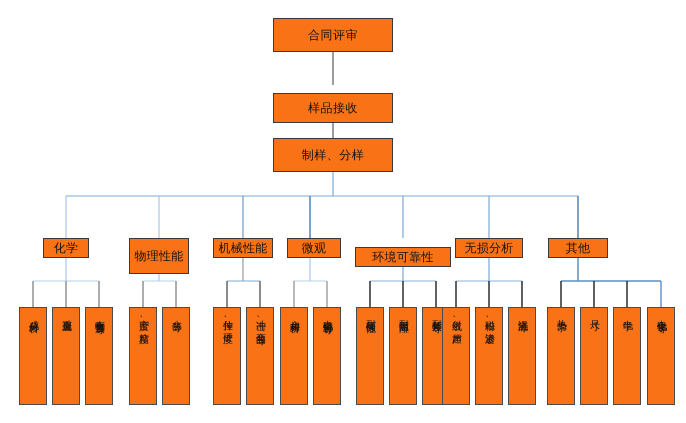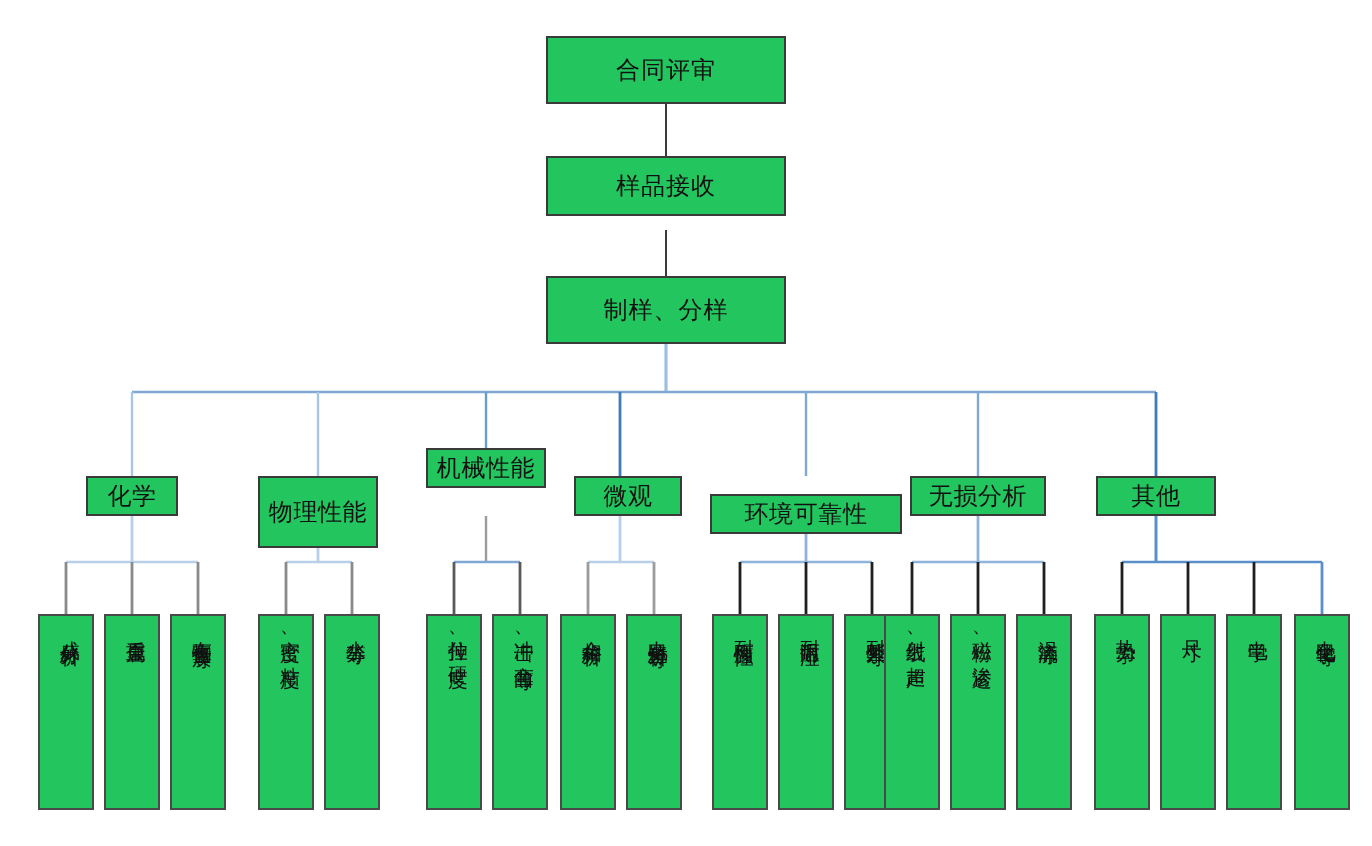--- a/index.html
+++ b/index.html
@@ -18,21 +18,21 @@
   #wires {
     position: absolute;
     left: 0; top: 0;
     width: 686px;
     height: 423px;
     pointer-events: none;
   }
   .node {
     position: absolute;
     box-sizing: border-box;
-    background: #22c55e;
+    background: #f97316;
     border: 1px solid #3f3f3f;
     display: flex;
     align-items: center;
     justify-content: center;
     text-align: center;
     color: #111111;
     z-index: 2;
   }
   .node.top {
     font-size: 12px;
@@ -117,34 +117,34 @@
     <line x1="561" y1="281" x2="661" y2="281" stroke="#5b8fc9" stroke-width="1.3"></line>
     <line x1="561" y1="281" x2="561" y2="307" stroke="#1f1f1f" stroke-width="1.4"></line>
     <line x1="594" y1="281" x2="594" y2="307" stroke="#1f1f1f" stroke-width="1.4"></line>
     <line x1="627" y1="281" x2="627" y2="307" stroke="#1f1f1f" stroke-width="1.4"></line>
     <line x1="661" y1="281" x2="661" y2="307" stroke="#5b8fc9" stroke-width="1.4"></line>
   </svg>
 
   <div class="node top" style="left:273px; top:18px; width:120px; height:34px;">
     <span>合同评审</span>
   </div>
-  <div class="node top" style="left:273px; top:78px; width:120px; height:30px;">
+  <div class="node top" style="left:273px; top:93px; width:120px; height:30px;">
     <span>样品接收</span>
   </div>
   <div class="node top" style="left:273px; top:138px; width:120px; height:34px;font-family:Liberation Serif, serif;">
     <span>制样、分样</span>
   </div>
 
   <div class="node cat" style="left:43px; top:238px; width:46px; height:20px;">
     <span>化学</span>
   </div>
   <div class="node cat" style="left:129px; top:238px; width:60px; height:36px;">
     <span>物理性能</span>
   </div>
-  <div class="node cat" style="left:213px; top:224px; width:60px; height:20px;">
+  <div class="node cat" style="left:213px; top:238px; width:60px; height:20px;">
     <span>机械性能</span>
   </div>
   <div class="node cat" style="left:287px; top:238px; width:54px; height:20px;">
     <span>微观</span>
   </div>
   <div class="node cat" style="left:355px; top:247px; width:96px; height:20px;">
     <span>环境可靠性</span>
   </div>
   <div class="node cat" style="left:455px; top:238px; width:68px; height:20px;font-family:Liberation Serif, serif;">
     <span>无损分析</span>

